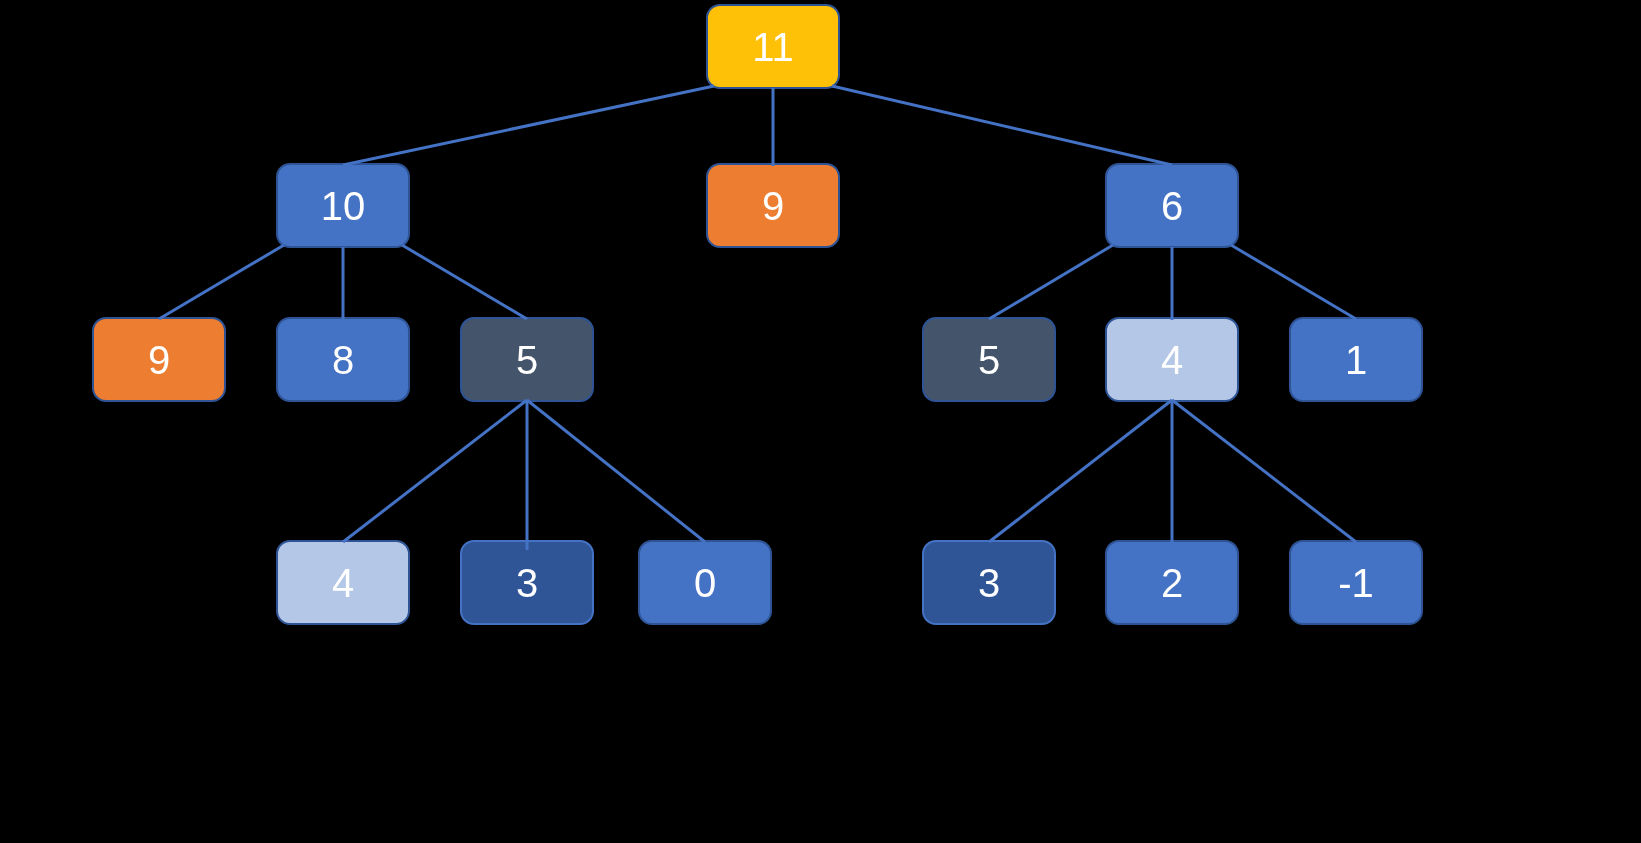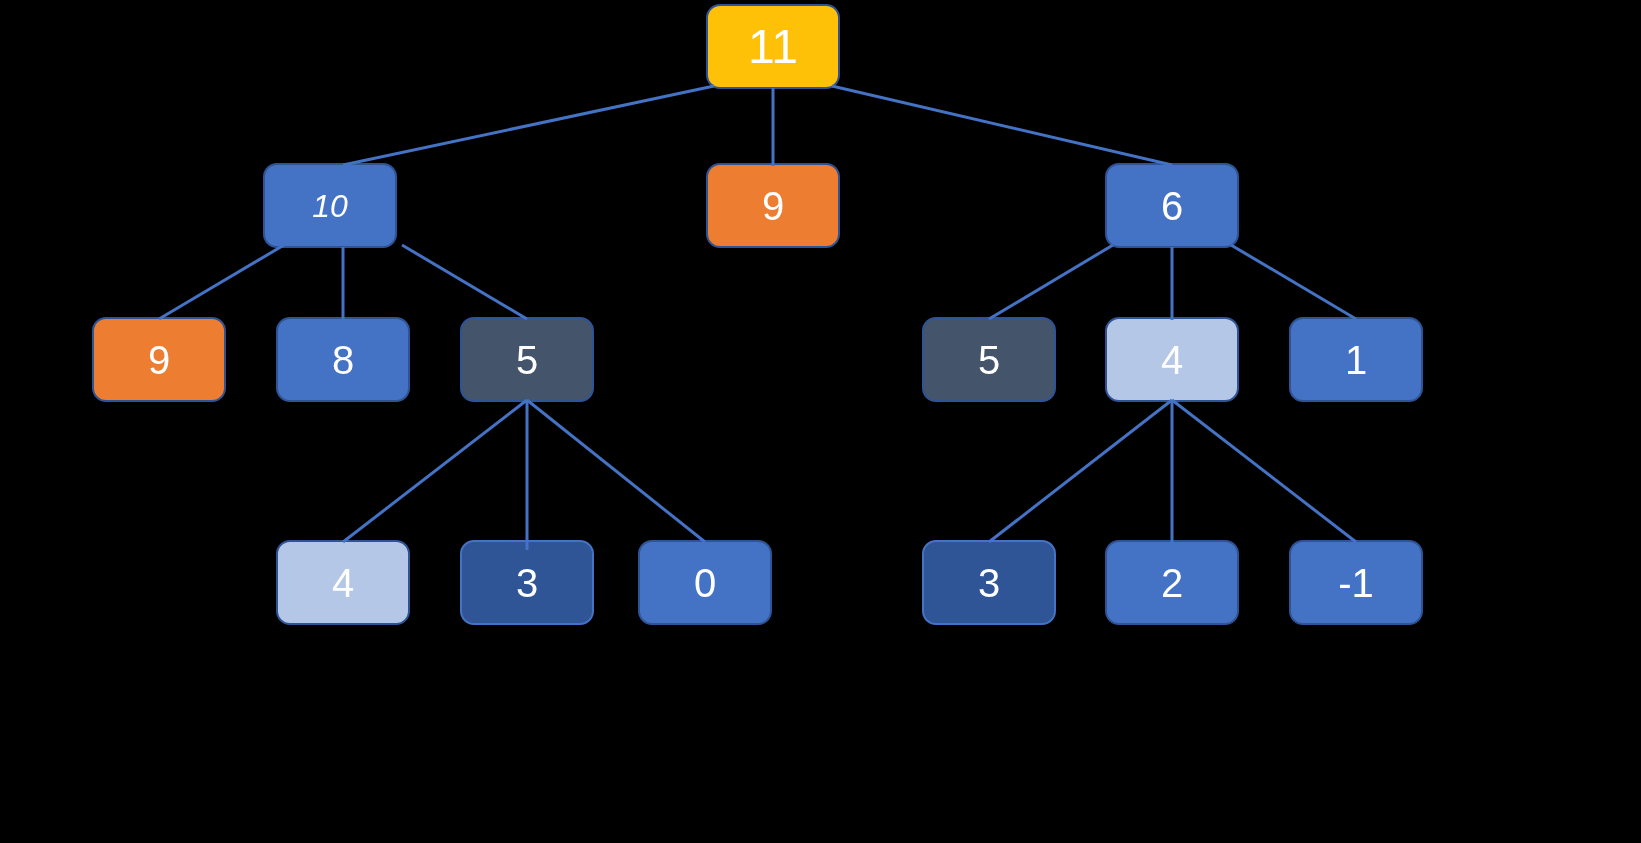--- a/index.html
+++ b/index.html
@@ -41,22 +41,22 @@
     color: #ffffff;
     line-height: 1;
     user-select: none;
   }
 </style>
 </head>
 <body>
 
 <div class="canvas">
   <div class="nodes-layer">
-      <div class="tree-node" style="left: 706px; top: 4px; width: 134px; height: 85px; border-radius: 14px; border: 2.5px solid rgb(47, 84, 150); background: rgb(255, 192, 8); color: rgb(255, 255, 255); font-size: 48px;">11</div>
-      <div class="tree-node" style="left: 263px; top: 163px; width: 134px; height: 85px; border-radius: 14px; border: 2.5px solid rgb(47, 84, 150); background: rgb(68, 114, 196); color: rgb(255, 255, 255); font-size: 32px; font-style: italic;">10</div>
+      <div class="tree-node" style="left: 706px; top: 4px; width: 134px; height: 85px; border-radius: 14px; border: 2.5px solid rgb(47, 84, 150); background: rgb(255, 192, 8); color: rgb(255, 255, 255); font-size: 40px;">11</div>
+      <div class="tree-node" style="left: 276px; top: 163px; width: 134px; height: 85px; border-radius: 14px; border: 2.5px solid rgb(47, 84, 150); background: rgb(68, 114, 196); color: rgb(255, 255, 255); font-size: 40px;">10</div>
       <div class="tree-node" style="left: 706px; top: 163px; width: 134px; height: 85px; border-radius: 14px; border: 2.5px solid rgb(47, 84, 150); background: rgb(237, 125, 49); color: rgb(255, 255, 255); font-size: 40px;">9</div>
       <div class="tree-node" style="left: 1105px; top: 163px; width: 134px; height: 85px; border-radius: 14px; border: 2.5px solid rgb(47, 84, 150); background: rgb(68, 114, 196); color: rgb(255, 255, 255); font-size: 40px;">6</div>
       <div class="tree-node" style="left: 92px; top: 317px; width: 134px; height: 85px; border-radius: 14px; border: 2.5px solid rgb(47, 84, 150); background: rgb(237, 125, 49); color: rgb(255, 255, 255); font-size: 40px;">9</div>
       <div class="tree-node" style="left: 276px; top: 317px; width: 134px; height: 85px; border-radius: 14px; border: 2.5px solid rgb(47, 84, 150); background: rgb(68, 114, 196); color: rgb(255, 255, 255); font-size: 40px;">8</div>
       <div class="tree-node" style="left: 460px; top: 317px; width: 134px; height: 85px; border-radius: 14px; border: 2.5px solid rgb(47, 84, 150); background: rgb(68, 84, 106); color: rgb(255, 255, 255); font-size: 40px;">5</div>
       <div class="tree-node" style="left: 922px; top: 317px; width: 134px; height: 85px; border-radius: 14px; border: 2.5px solid rgb(47, 84, 150); background: rgb(68, 84, 106); color: rgb(255, 255, 255); font-size: 40px;">5</div>
       <div class="tree-node" style="left: 1105px; top: 317px; width: 134px; height: 85px; border-radius: 14px; border: 2.5px solid rgb(47, 84, 150); background: rgb(180, 199, 231); color: rgb(255, 255, 255); font-size: 40px;">4</div>
       <div class="tree-node" style="left: 1289px; top: 317px; width: 134px; height: 85px; border-radius: 14px; border: 2.5px solid rgb(47, 84, 150); background: rgb(68, 114, 196); color: rgb(255, 255, 255); font-size: 40px;">1</div>
       <div class="tree-node" style="left: 276px; top: 540px; width: 134px; height: 85px; border-radius: 14px; border: 2.5px solid rgb(47, 84, 150); background: rgb(180, 199, 231); color: rgb(255, 255, 255); font-size: 40px;">4</div>
       <div class="tree-node" style="left: 460px; top: 540px; width: 134px; height: 85px; border-radius: 14px; border: 2.5px solid rgb(68, 114, 196); background: rgb(47, 85, 151); color: rgb(255, 255, 255); font-size: 40px;">3</div>

